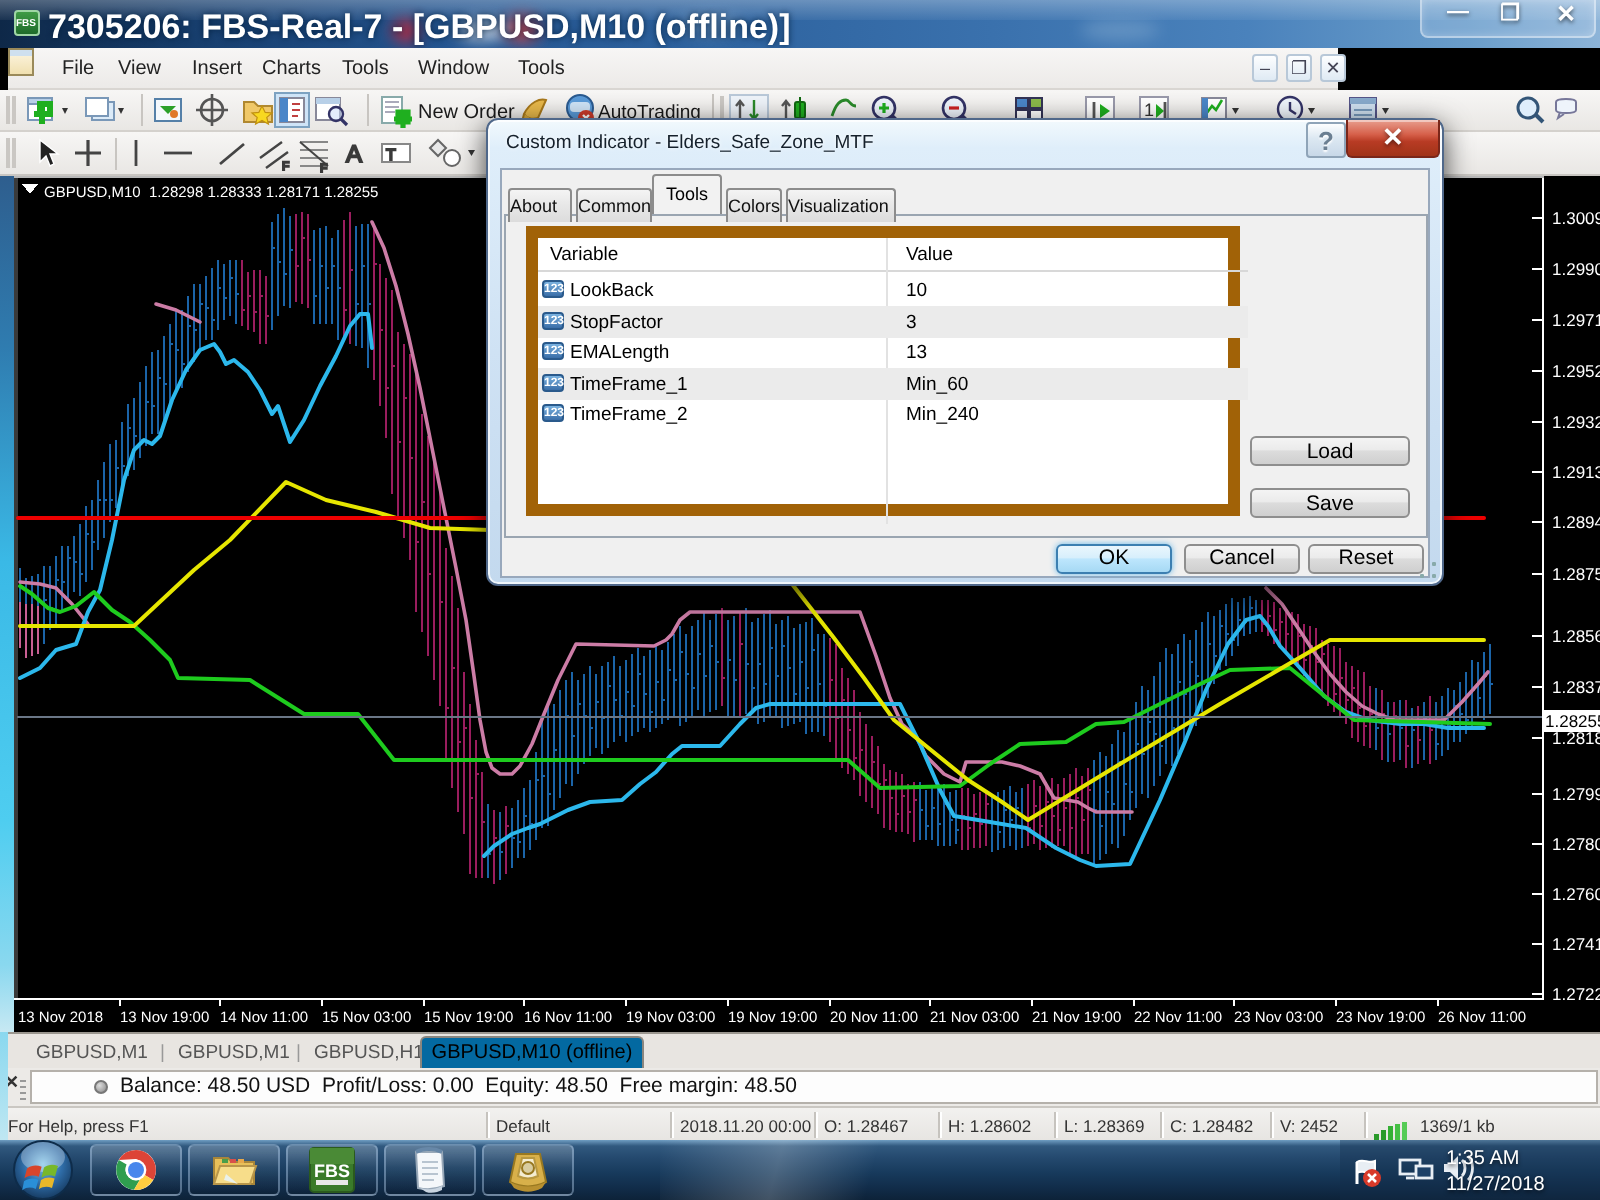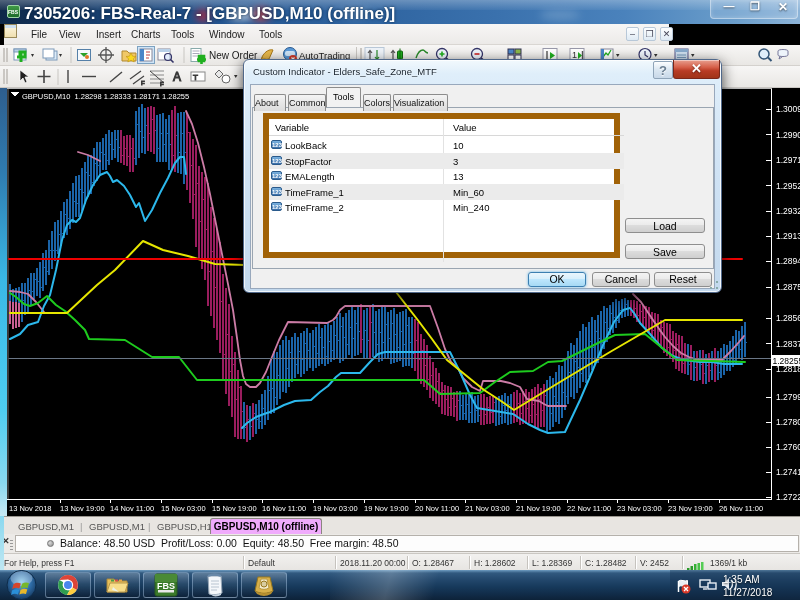--- a/index.html
+++ b/index.html
@@ -19,21 +19,21 @@
 .mitem{position:absolute;top:5px;font-size:10px;color:#222}
 #mdoc{left:7px;top:3px;width:13px;height:14px;background:linear-gradient(#fdf6e3,#f0e0b0);border:1px solid #9a8a5a;box-shadow:inset 0 3px 0 #cfe0ef}
 .mdibtn{position:absolute;top:3px;width:13px;height:14px;background:linear-gradient(#fdfeff,#dfeaf4);border:1px solid #b8c8d8;border-radius:2px;color:#445;font-size:9px;text-align:center;line-height:13px}
 
 .tbar{left:0;width:800px;height:21px;background:linear-gradient(#f7f6f5,#e9e7e4);border-bottom:1px solid #d4d1cd}
 #tb1{top:45px}
 #tb2{top:66px;height:22px;border-bottom:1px solid #c9c6c2}
 
 #tabsrow{left:0;top:516px;width:800px;height:18px;background:#e8e5e1;border-top:1px solid #9a968f}
 .ctab{position:absolute;top:4px;font-size:9.5px;color:#555}
-#activetab{position:absolute;left:210px;top:1px;width:112px;height:16px;background:#f0abfc;border:1px solid #8a867f;border-bottom:none;border-radius:3px 3px 0 0;font-size:10px;font-weight:bold;color:#000;text-align:center;line-height:16px}
+#activetab{position:absolute;left:210px;top:1px;width:112px;height:16px;background:#0369a1;border:1px solid #8a867f;border-bottom:none;border-radius:3px 3px 0 0;font-size:10px;font-weight:normal;color:#000;text-align:center;line-height:16px}
 
 #terminal{left:0;top:534px;width:800px;height:19px;background:#eceae7}
 #termclose{position:absolute;left:2px;top:3px;width:9px;height:9px;font-size:9px;font-weight:bold;color:#333;line-height:9px}
 #termgrip{position:absolute;left:10px;top:6px;width:3px;height:10px;background:repeating-linear-gradient(180deg,#999 0 1px,transparent 1px 3px)}
 #termbody{position:absolute;left:15px;top:1px;right:1px;height:17px;background:#fdfdfd;border:1px solid #b5b1ab}
 #termbody .dot{position:absolute;left:31px;top:4px;width:7px;height:7px;border-radius:50%;background:radial-gradient(circle at 35% 35%,#ddd,#888);border:1px solid #777}
 #termtext{position:absolute;left:60px;top:3px;font-size:10.5px;color:#111}
 
 #status{left:0;top:553px;width:800px;height:17px;background:linear-gradient(#f2f1ef,#e7e5e2);border-top:1px solid #cac7c2}
 .stext{position:absolute;top:4px;font-size:8.5px;color:#333;white-space:pre}

